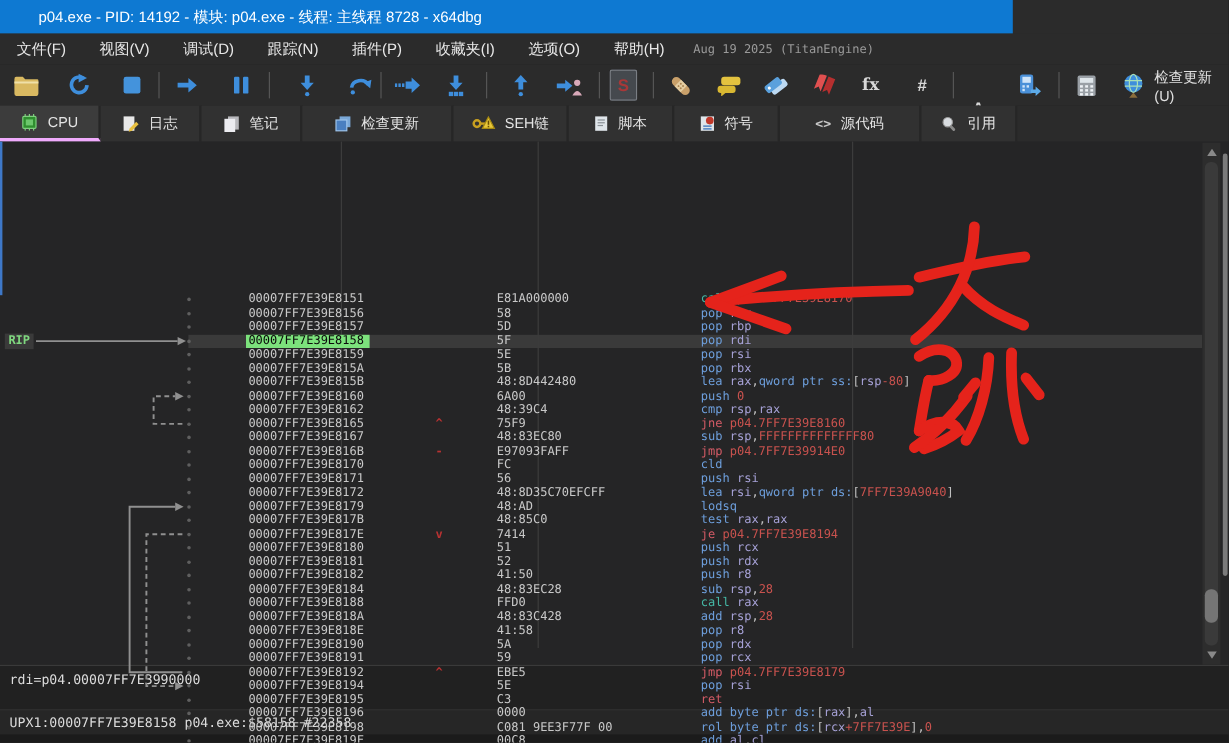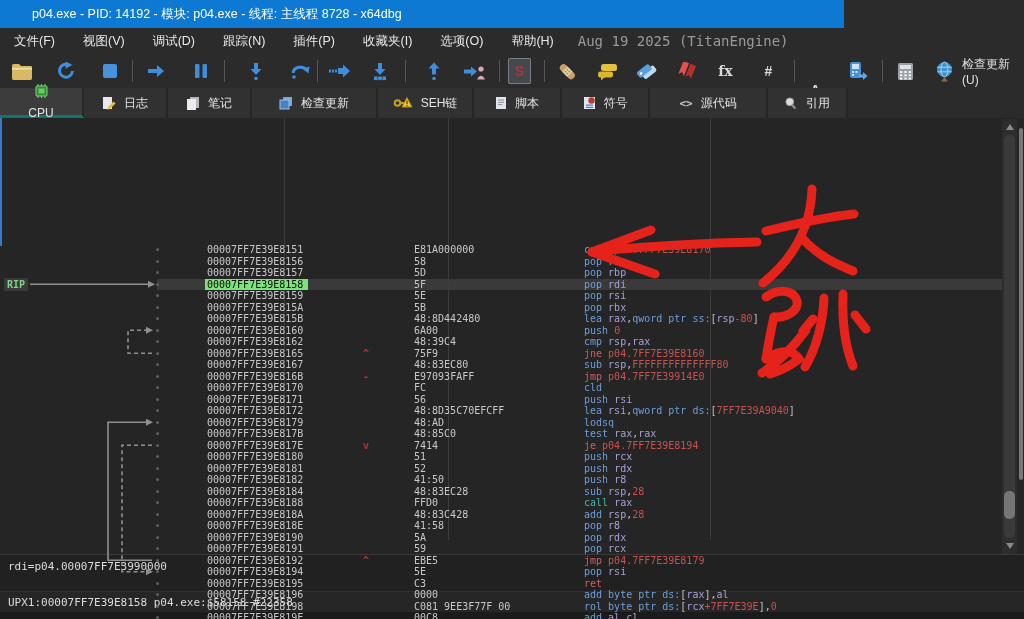--- a/index.html
+++ b/index.html
@@ -7,35 +7,35 @@
        font-family:"Liberation Sans",sans-serif;color:#e6e6e6;}
   
   #titlebar{position:absolute;left:0;top:0;width:844px;height:28px;background:#0e79d2;
             display:flex;align-items:center;}
   #titlebar .ttl{font-size:12.5px;color:#fff;margin-left:6px;white-space:nowrap;}
   #bug{width:18px;height:18px;margin-left:8px;display:inline-block;}
   
   #menubar{position:absolute;left:0;top:28px;width:1024px;height:26px;background:#2b2b2b;
            display:flex;align-items:center;border-bottom:1px solid #242424;}
   .menu-item{font-size:12.5px;color:#e8e8e8;padding:4px 14px;cursor:default;}
-  #build-info{font-size:14px;color:#9a9a9a;margin-left:10px;font-family:"DejaVu Sans Mono",monospace;}
+  #build-info{font-size:10px;color:#9a9a9a;margin-left:10px;font-family:"DejaVu Sans Mono",monospace;}
   
   #toolbar{position:absolute;left:0;top:54px;width:1024px;height:34px;background:#2b2b2b;
            display:flex;align-items:center;border-bottom:1px solid #242424;}
   .tbtn{width:24px;height:26px;display:flex;align-items:center;justify-content:center;border-radius:2px;}
   .tbtn.pressed{background:#45494e;box-shadow:inset 0 0 0 1px #7a7e84;}
   .tbsep{width:1px;height:22px;background:#555;}
   .txt-icon{font-size:14px;font-weight:bold;color:#d8d8d8;font-family:"DejaVu Serif",serif;}
   .txt-icon.plain{font-family:"Liberation Sans",sans-serif;}
   #update-label{font-size:12px;color:#e0e0e0;margin-left:6px;}
   
   #tabbar{position:absolute;left:0;top:88px;width:1024px;height:30px;background:#2b2b2b;display:flex;}
   .tab{box-sizing:border-box;height:30px;background:#313131;border-right:2px solid #262626;
        display:flex;align-items:center;justify-content:center;gap:8px;font-size:12px;color:#e4e4e4;}
-  .tab.active{background:#3c3c3c;border-bottom:3px solid #0f766e;flex-direction:column;}
+  .tab.active{background:#3c3c3c;border-bottom:3px solid #f0abfc;}
   
   #pane{position:absolute;left:0;top:118px;width:1024px;height:436px;background:#252526;}
   #focus-line{position:absolute;left:0;top:118px;width:2px;height:128px;background:#3e78c8;z-index:5;}
   .vline{position:absolute;top:118px;height:422px;width:1px;background:#3c3c3c;}
   #rows{position:absolute;left:0;top:126px;width:1002px;height:414px;overflow:hidden;}
   .row{position:relative;height:11.5px;display:flex;font:10px/11.5px "DejaVu Sans Mono",monospace;
        white-space:pre;color:#c8c8c8;gap:32px;}
   .row .hl{position:absolute;left:157px;right:0;top:0;bottom:0;background:#3a3a3a;}
   .cell{position:relative;z-index:2;}
   .c-dot{width:162px;display:flex;justify-content:flex-end;align-items:center;}

